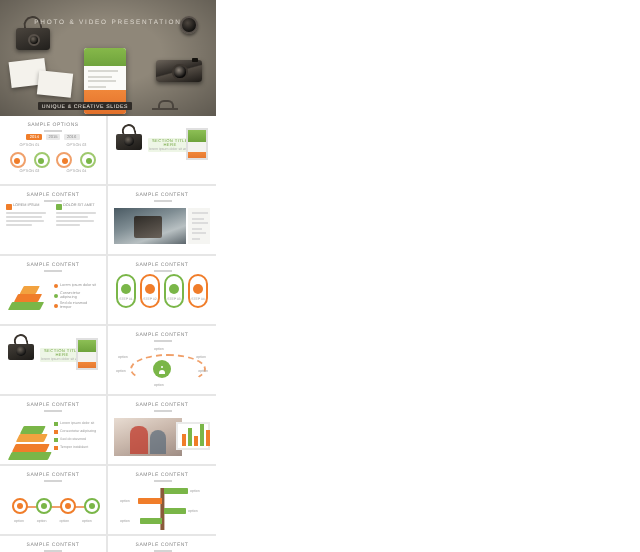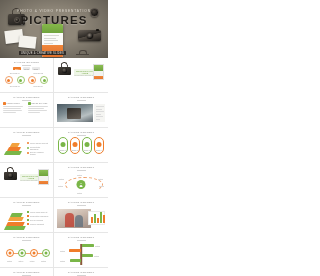--- a/index.html
+++ b/index.html
@@ -253,21 +253,20 @@
           <i style="top:7px;width:14px"></i>
           <i style="top:9.5px;width:9px"></i>
         </div>
       <div class="t-bot"></div>
     </div>
 
     <div class="hero-vig"></div>
 
     <div class="hero-title-wrap">
       <div class="hero-kicker">PHOTO &amp; VIDEO PRESENTATION</div>
-      <div class="hero-title">PICTURES</div>
     </div>
 
     <div class="hero-footer">
       <span class="hf-pill">UNIQUE &amp; CREATIVE SLIDES</span>
       <span class="hf-logo"></span>
     </div>
   </div>
 
   <div class="grid">
 

